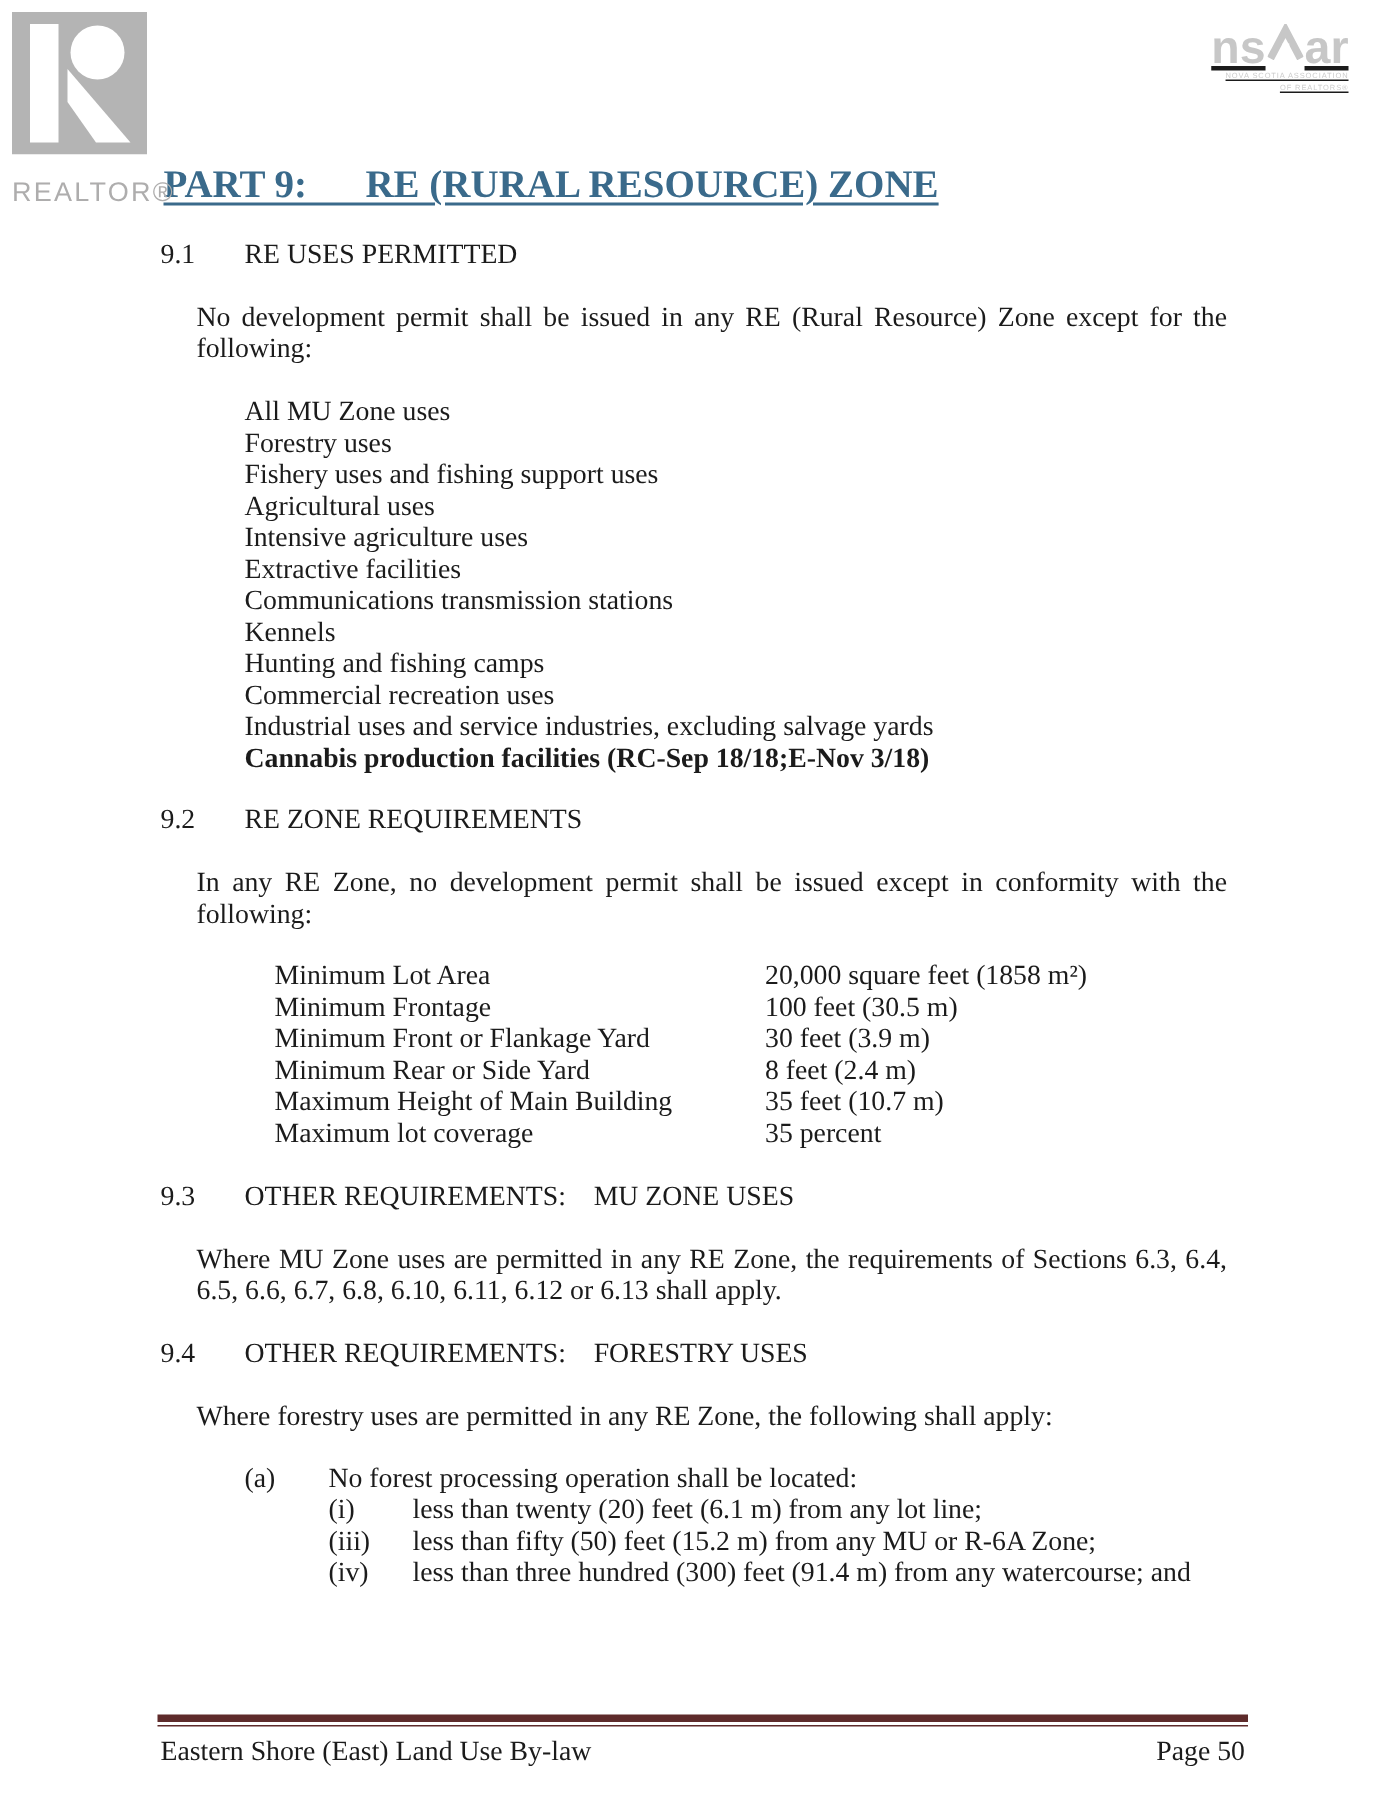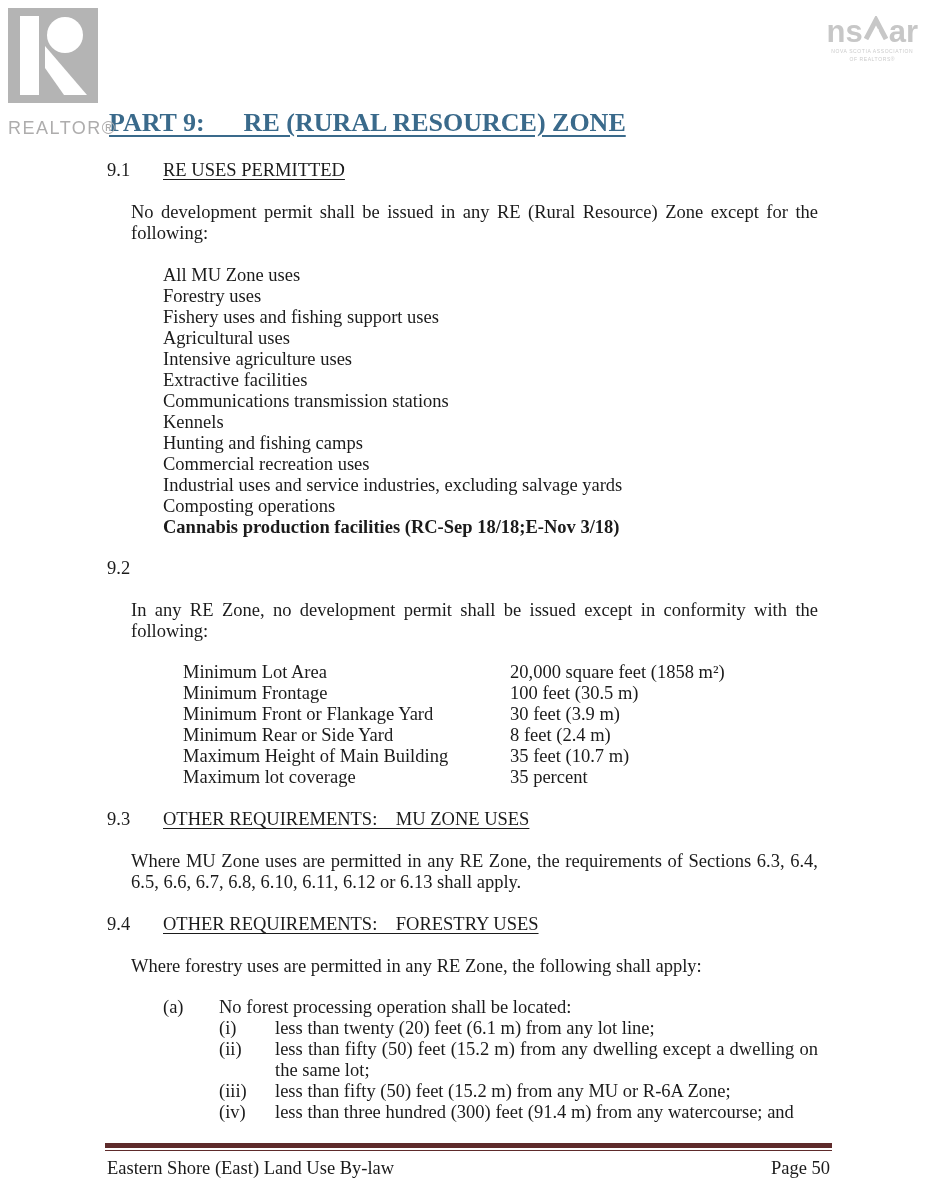--- a/index.html
+++ b/index.html
@@ -16,21 +16,21 @@
 
   
   .realtor-logo { position: absolute; left: 8px; top: 8px; width: 100px; }
   .realtor-logo svg { display: block; }
   .realtor-label {
     font-family: "Liberation Sans", sans-serif;
     font-size: 18px; letter-spacing: 1.5px;
     color: #aeadad; margin-top: 15px; white-space: nowrap;
   }
 
-  .nsar-logo { position: absolute; right: 9px; top: 16px; text-align: center; }
+  .nsar-logo { position: absolute; right: 28px; top: 16px; text-align: right; text-decoration: underline; }
   .nsar-word {
     display: flex; align-items: flex-end; justify-content: center;
     color: #c7c7c7; font-family: "Liberation Sans", sans-serif;
     font-size: 31px; line-height: 28px; font-weight: bold; letter-spacing: 0px;
   }
   .nsar-roof { margin: 0 1px 2px 1px; }
   .nsar-tagline {
     font-family: "Liberation Sans", sans-serif;
     font-size: 5px; line-height: 6px; letter-spacing: 0.6px;
     color: #cccccc; margin-top: 2px;
@@ -44,21 +44,21 @@
     font-size: 26px; line-height: 30px;
     text-decoration: underline;
     text-underline-offset: 4px;
     white-space: pre;
     margin: 0 0 22px 2px;
   }
 
   .section { margin: 0; }
   .sec-row { display: flex; }
   .sec-num { width: 56px; flex: 0 0 56px; }
-  .sec-heading { text-decoration: underline; text-underline-offset: 3px; white-space: pre; }
+  .sec-heading { text-underline-offset: 3px; white-space: pre; }
 
   .para { text-align: justify; margin: 21px 0 0 24px; }
   .para.first { margin-top: 21px; }
 
   .uses-list { margin: 21px 0 0 56px; }
   .uses-list .use { line-height: 21px; }
   .use-bold { font-weight: bold; }
 
   .req-table { margin: 20px 0 0 76px; }
   .req-row { display: flex; line-height: 21px; }
@@ -132,28 +132,28 @@
       <div class="use">Forestry uses</div>
       <div class="use">Fishery uses and fishing support uses</div>
       <div class="use">Agricultural uses</div>
       <div class="use">Intensive agriculture uses</div>
       <div class="use">Extractive facilities</div>
       <div class="use">Communications transmission stations</div>
       <div class="use">Kennels</div>
       <div class="use">Hunting and fishing camps</div>
       <div class="use">Commercial recreation uses</div>
       <div class="use">Industrial uses and service industries, excluding salvage yards</div>
-      <div class="use">Composting operations</div>
       <div class="use use-bold">Cannabis production facilities (RC-Sep 18/18;E-Nov 3/18)</div>
     </div>
   </div>
 
   <div class="section s-spacer">
     <div class="sec-row">
       <div class="sec-num">9.2</div>
+      <div class="sec-heading">RE ZONE REQUIREMENTS</div>
     </div>
     <div class="para first">In any RE Zone, no development permit shall be issued except in conformity with the following:</div>
     <div class="req-table">
       <div class="req-row">
         <div class="req-label">Minimum Lot Area</div>
         <div class="req-value">20,000 square feet (1858 m²)</div>
       </div>
       <div class="req-row">
         <div class="req-label">Minimum Frontage</div>
         <div class="req-value">100 feet (30.5 m)</div>
@@ -193,24 +193,20 @@
     <div class="para first">Where forestry uses are permitted in any RE Zone, the following shall apply:</div>
     <div class="clause">
       <div class="clause-row">
         <div class="clause-label">(a)</div>
         <div class="clause-text">No forest processing operation shall be located:</div>
       </div>
       <div class="subclauses">
         <div class="sub-row">
           <div class="sub-label">(i)</div>
           <div class="sub-text">less than twenty (20) feet (6.1 m) from any lot line;</div>
-        </div>
-        <div class="sub-row">
-          <div class="sub-label">(ii)</div>
-          <div class="sub-text">less than fifty (50) feet (15.2 m) from any dwelling except a dwelling on the same lot;</div>
         </div>
         <div class="sub-row">
           <div class="sub-label">(iii)</div>
           <div class="sub-text">less than fifty (50) feet (15.2 m) from any MU or R-6A Zone;</div>
         </div>
         <div class="sub-row">
           <div class="sub-label">(iv)</div>
           <div class="sub-text">less than three hundred (300) feet (91.4 m) from any watercourse; and</div>
         </div>
       </div>

